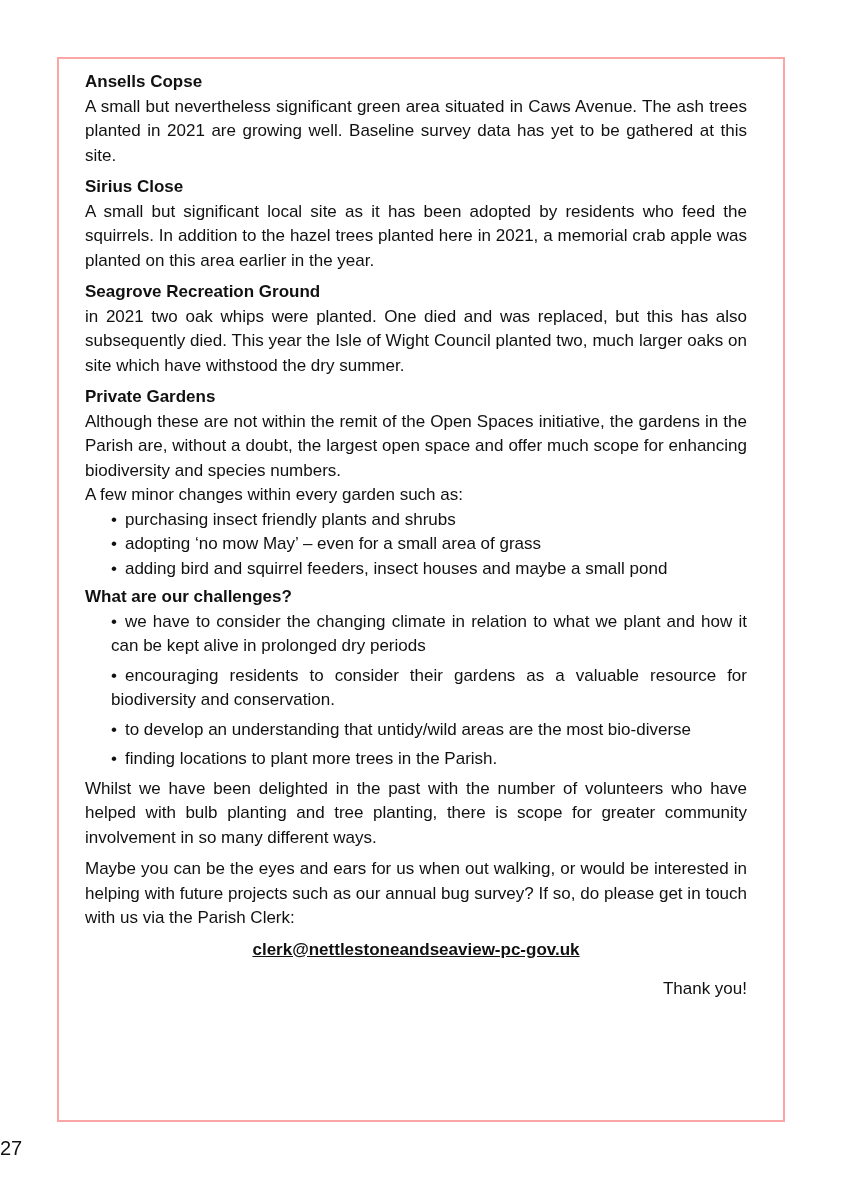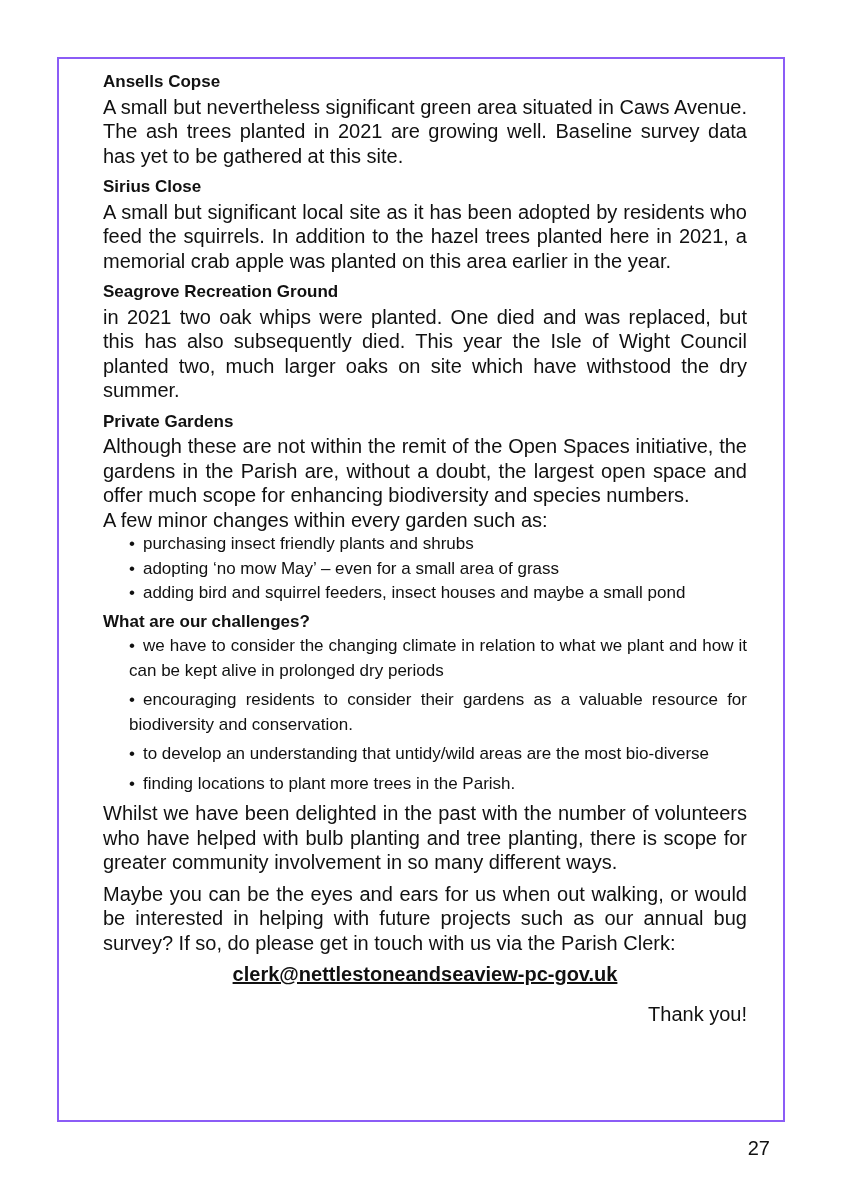--- a/index.html
+++ b/index.html
@@ -17,33 +17,33 @@
     position: relative;
     background: #ffffff;
     overflow: hidden;
   }
   .content-box {
     position: absolute;
     left: 57px;
     top: 57px;
     width: 728px;
     height: 1065px;
-    border: 2px solid #8b5cf6;
+    border: 2px solid #fca5a5;
     background: #ffffff;
-    padding: 11px 36px 16px 44px;
+    padding: 11px 36px 16px 26px;
   }
   .content-box h3 {
     font-size: 17px;
     line-height: 24.5px;
     font-weight: bold;
     color: #111111;
     text-align: left;
   }
   .content-box p {
-    font-size: 20px;
+    font-size: 17px;
     line-height: 24.5px;
     text-align: justify;
     margin: 0 0 7px 0;
   }
   .content-box p.no-gap { margin-bottom: 0; }
   ul.bullet-list {
     list-style: none;
     margin: 0 0 4px 0;
   }
   ul.bullet-list li {
@@ -67,21 +67,21 @@
   }
   p.thanks-line {
     text-align: right;
     margin: 0;
   }
   .page-number {
     position: absolute;
     left: 0;
     top: 1137px;
     width: 770px;
-    text-align: right;
+    text-align: left;
     font-size: 20px;
     color: #111111;
   }
 </style>
 </head>
 <body>
 
 <div class="page">
   <div class="content-box">
 

